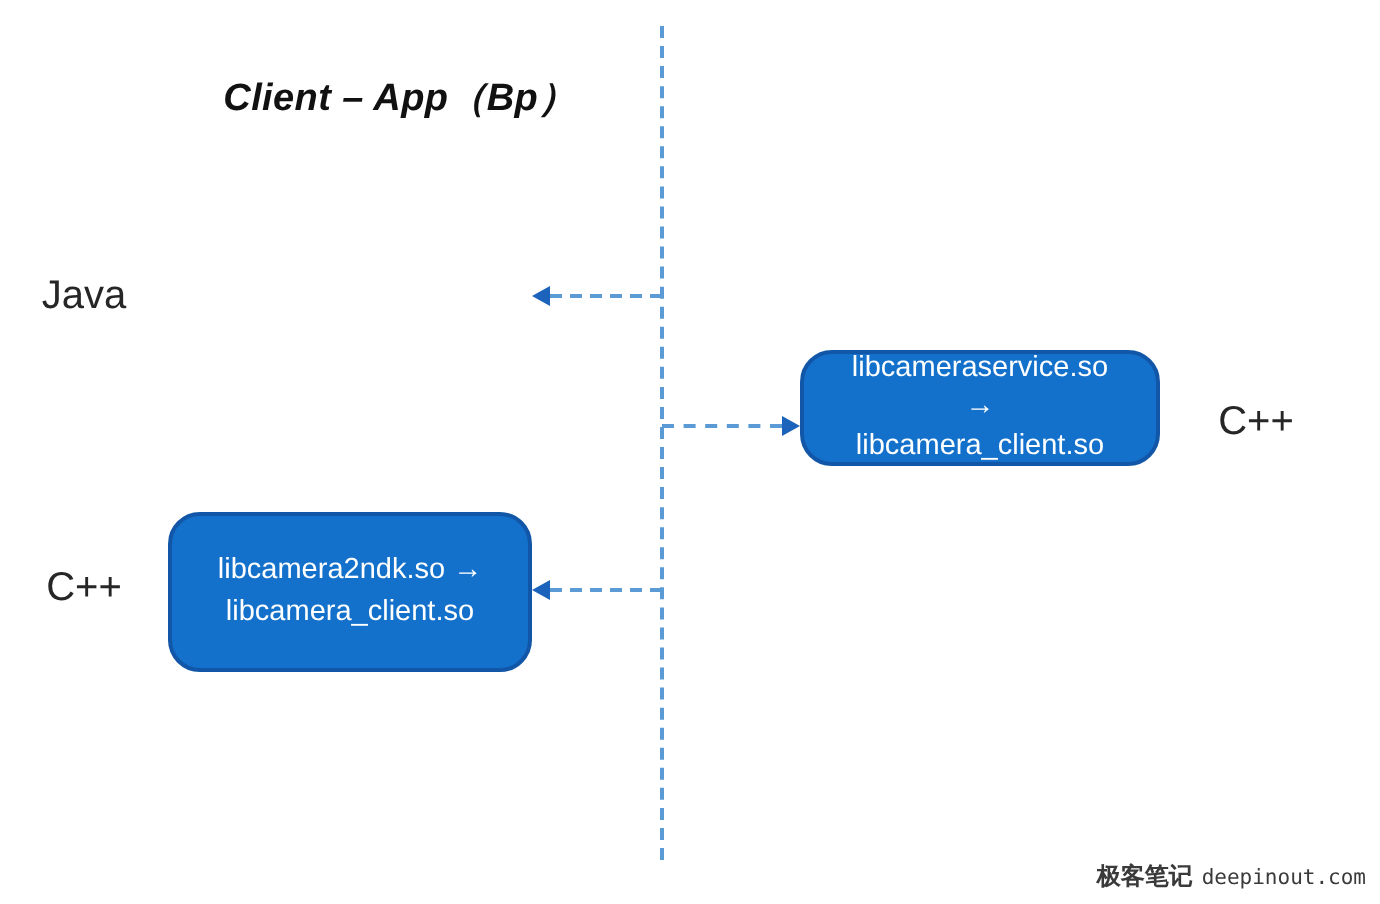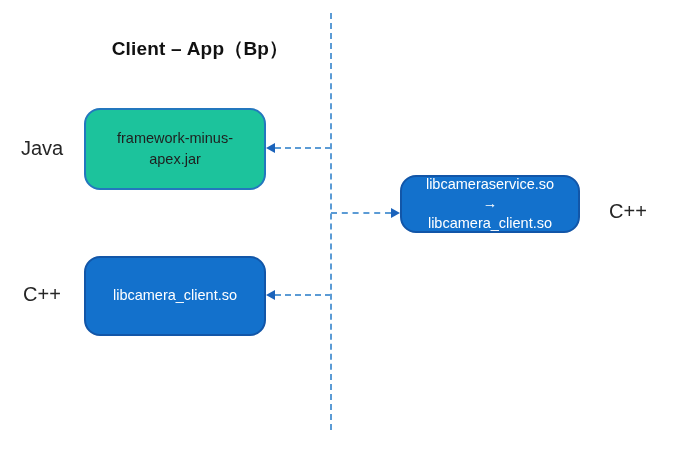--- a/index.html
+++ b/index.html
@@ -8,21 +8,21 @@
     --line-blue:#5b9bd5;  --arrow-blue:#1b63bb;
     --text-dark:#1f1f1f;  --box-text-light:#ffffff;
   }
   html,body{margin:0;padding:0;background:#ffffff;}
   #canvas{
     position:relative; width:690px; height:452px; background:#ffffff;
     font-family:"Liberation Sans", sans-serif; overflow:hidden;
   }
   .col-title{
     position:absolute; top:36px; font-size:19px; font-weight:bold;
-    color:#111111; text-align:center; letter-spacing:.2px;
+    color:#111111; text-align:center; letter-spacing:.2px;font-style:italic;
   }
   #title-client{left:80px; width:240px;}
   #title-server{left:355px; width:320px;}
   #divider{
     position:absolute; left:330px; top:13px; height:417px; width:0;
     border-left:2px dashed var(--line-blue);
   }
   .node{
     position:absolute; border-radius:16px; display:flex; align-items:center;
     justify-content:center; text-align:center; font-size:14.5px; line-height:1.45;
@@ -82,29 +82,24 @@
 <div id="canvas">
 
   <div class="col-title" id="title-client">Client – App（Bp）</div>
 
   <div id="divider"></div>
 
   <div class="lang-label" id="java-label">Java</div>
   <div class="lang-label" id="cpp-left-label">C++</div>
   <div class="lang-label" id="cpp-right-label">C++</div>
 
-  <div class="node" id="framework-box">
-    <div>
-      <span>framework-minus-</span>
-      <span>apex.jar</span>
-    </div>
-  </div>
 
   <div class="node" id="ndk-box">
     <div>
+      <span>libcamera2ndk.so →</span>
       <span>libcamera_client.so</span>
     </div>
   </div>
 
   <div class="node" id="service-box">
     <div>
       <span>libcameraservice.so</span>
       <span>→</span>
       <span>libcamera_client.so</span>
     </div>
@@ -112,14 +107,18 @@
 
   <div class="arrow-line" id="arrow-framework-line"></div>
   <div class="arrow-head left" id="arrow-framework-head"></div>
 
   <div class="arrow-line" id="arrow-ndk-line"></div>
   <div class="arrow-head left" id="arrow-ndk-head"></div>
 
   <div class="arrow-line" id="arrow-service-line"></div>
   <div class="arrow-head right" id="arrow-service-head"></div>
 
+  <div id="watermark">
+    <span class="cn">极客笔记</span>
+    <span class="site">deepinout.com</span>
+  </div>
 
 </div>
 
 </body></html>

